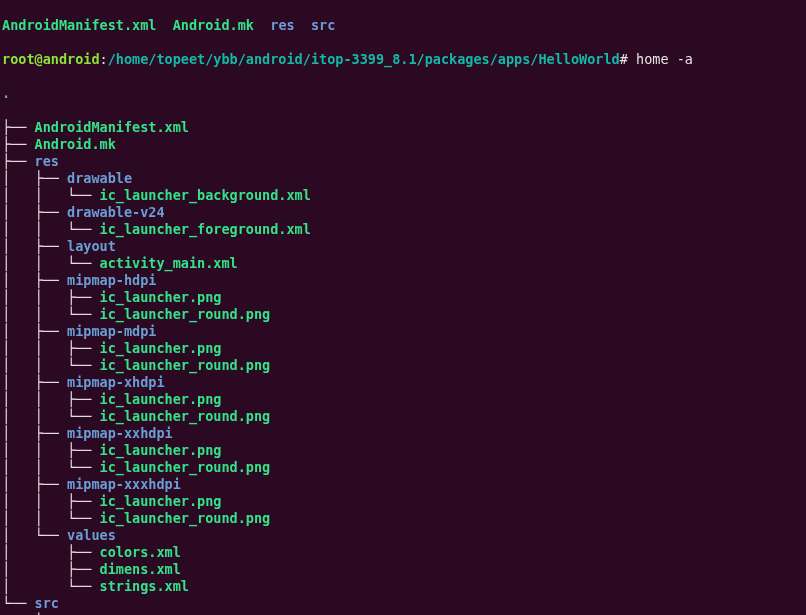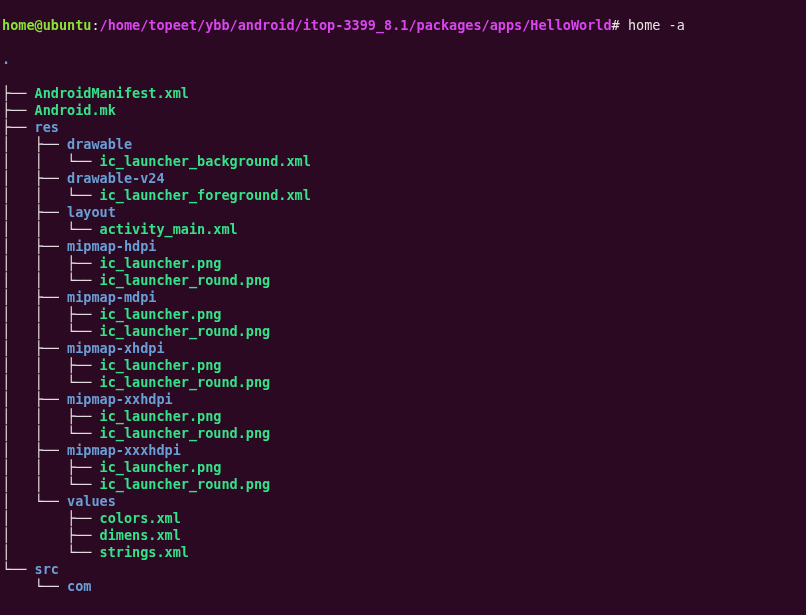--- a/index.html
+++ b/index.html
@@ -15,22 +15,23 @@
     overflow: hidden;
   }
   .terminal {
     padding: 0 2px;
     white-space: pre;
   }
   .green { color: #34e389; font-weight: bold; }
   .blue  { color: #6a9fd6; font-weight: bold; }
   .white { color: #e9e4e4; }
   .prompt-host { color: #89e234; font-weight: bold; }
-  .prompt-path { color: #d946ef; font-weight: bold; }
+  .prompt-path { color: #14b8a6; font-weight: bold; }
 </style>
 </head>
 <body>
 
 <div class="terminal">
-<div><span class="prompt-host">home@ubuntu</span><span class="white">:</span><span class="prompt-path">/home/topeet/ybb/android/itop-3399_8.1/packages/apps/HelloWorld</span><span class="white">#</span><span class="white"> </span><span class="white">home -a</span></div>
+<div><span class="green">AndroidManifest.xml</span><span class="white">  </span><span class="green">Android.mk</span><span class="white">  </span><span class="blue">res</span><span class="white">  </span><span class="blue">src</span></div>
+<div><span class="prompt-host">root@android</span><span class="white">:</span><span class="prompt-path">/home/topeet/ybb/android/itop-3399_8.1/packages/apps/HelloWorld</span><span class="white">#</span><span class="white"> </span><span class="white">home -a</span></div>
 <div><span class="blue">.</span></div>
 <div id="tree-body"><div><span class="white">├── </span><span class="green">AndroidManifest.xml</span></div><div><span class="white">├── </span><span class="green">Android.mk</span></div><div><span class="white">├── </span><span class="blue">res</span></div><div><span class="white">│   ├── </span><span class="blue">drawable</span></div><div><span class="white">│   │   └── </span><span class="green">ic_launcher_background.xml</span></div><div><span class="white">│   ├── </span><span class="blue">drawable-v24</span></div><div><span class="white">│   │   └── </span><span class="green">ic_launcher_foreground.xml</span></div><div><span class="white">│   ├── </span><span class="blue">layout</span></div><div><span class="white">│   │   └── </span><span class="green">activity_main.xml</span></div><div><span class="white">│   ├── </span><span class="blue">mipmap-hdpi</span></div><div><span class="white">│   │   ├── </span><span class="green">ic_launcher.png</span></div><div><span class="white">│   │   └── </span><span class="green">ic_launcher_round.png</span></div><div><span class="white">│   ├── </span><span class="blue">mipmap-mdpi</span></div><div><span class="white">│   │   ├── </span><span class="green">ic_launcher.png</span></div><div><span class="white">│   │   └── </span><span class="green">ic_launcher_round.png</span></div><div><span class="white">│   ├── </span><span class="blue">mipmap-xhdpi</span></div><div><span class="white">│   │   ├── </span><span class="green">ic_launcher.png</span></div><div><span class="white">│   │   └── </span><span class="green">ic_launcher_round.png</span></div><div><span class="white">│   ├── </span><span class="blue">mipmap-xxhdpi</span></div><div><span class="white">│   │   ├── </span><span class="green">ic_launcher.png</span></div><div><span class="white">│   │   └── </span><span class="green">ic_launcher_round.png</span></div><div><span class="white">│   ├── </span><span class="blue">mipmap-xxxhdpi</span></div><div><span class="white">│   │   ├── </span><span class="green">ic_launcher.png</span></div><div><span class="white">│   │   └── </span><span class="green">ic_launcher_round.png</span></div><div><span class="white">│   └── </span><span class="blue">values</span></div><div><span class="white">│       ├── </span><span class="green">colors.xml</span></div><div><span class="white">│       ├── </span><span class="green">dimens.xml</span></div><div><span class="white">│       └── </span><span class="green">strings.xml</span></div><div><span class="white">└── </span><span class="blue">src</span></div><div><span class="white">    └── </span><span class="blue">com</span></div></div>
 </div>
 
 </body></html>

